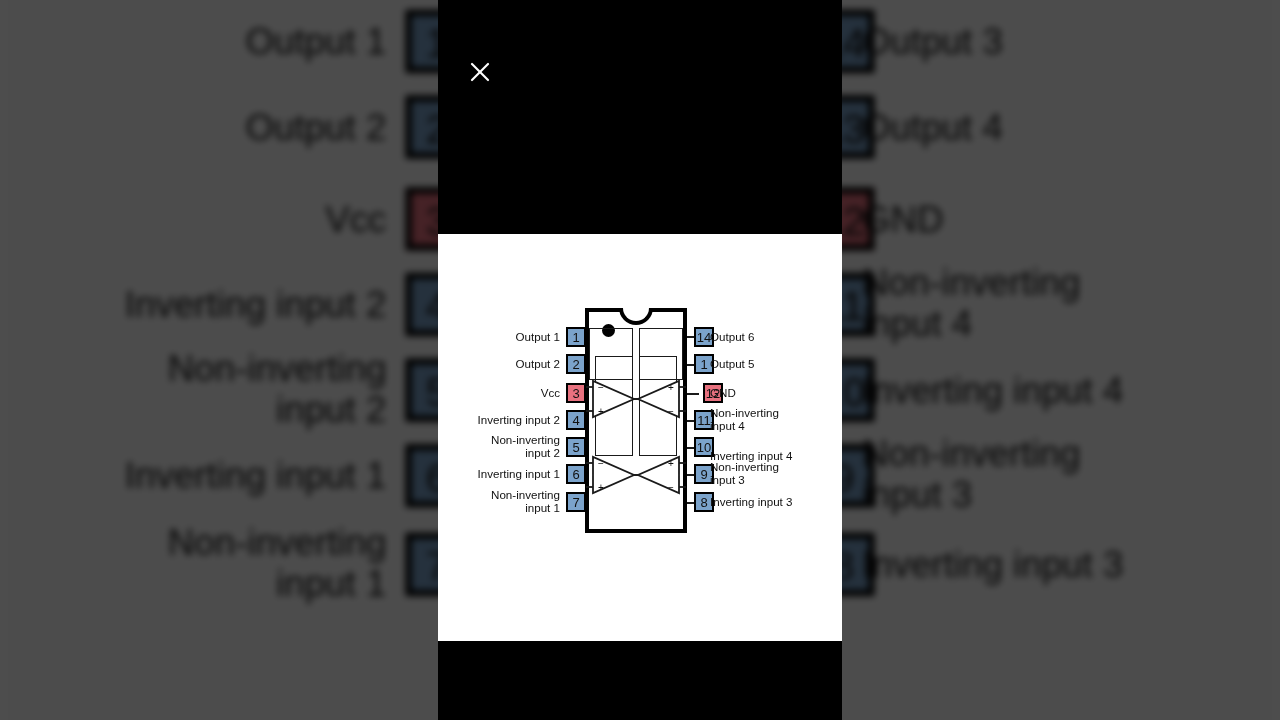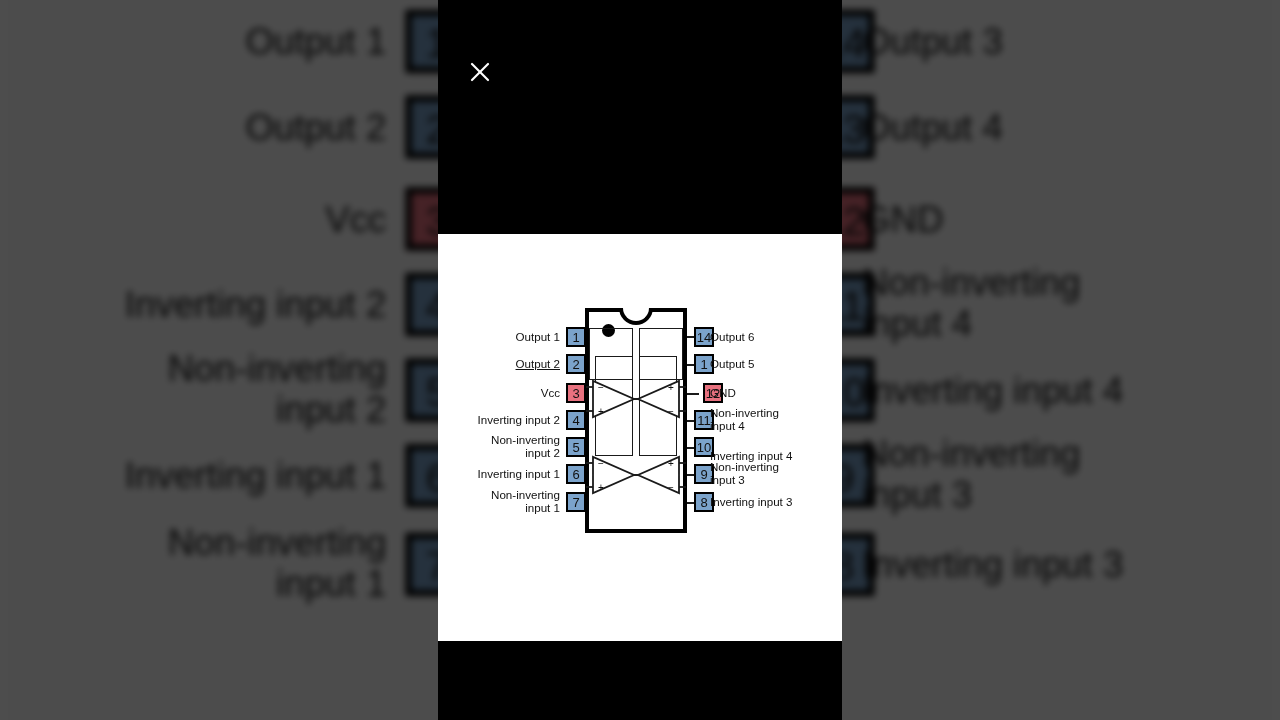--- a/index.html
+++ b/index.html
@@ -344,21 +344,21 @@
             <text x="32" y="36" font-size="10" font-family="Liberation Sans, sans-serif" fill="#111">−</text>
           </svg>
         </div>
 
         <div class="stub" style="left:136px; top:102px; width:16px;"></div>
         <div class="pin blue" style="left:128px; top:93px;">1</div>
         <div class="plabel left" style="top:96px;">Output 1</div>
 
         <div class="stub" style="left:136px; top:130px; width:16px;"></div>
         <div class="pin blue" style="left:128px; top:120px;">2</div>
-        <div class="plabel left" style="top:123px;text-decoration:underline;">Output 2</div>
+        <div class="plabel left" style="top:123px;">Output 2</div>
 
         <div class="stub" style="left:136px; top:159px; width:16px;"></div>
         <div class="pin red" style="left:128px; top:149px;">3</div>
         <div class="plabel left" style="top:152px;text-align:center;">Vcc</div>
 
         <div class="stub" style="left:136px; top:186px; width:16px;"></div>
         <div class="pin blue" style="left:128px; top:176px;">4</div>
         <div class="plabel left" style="top:179px;">Inverting input 2</div>
 
         <div class="stub" style="left:136px; top:213px; width:16px;"></div>

